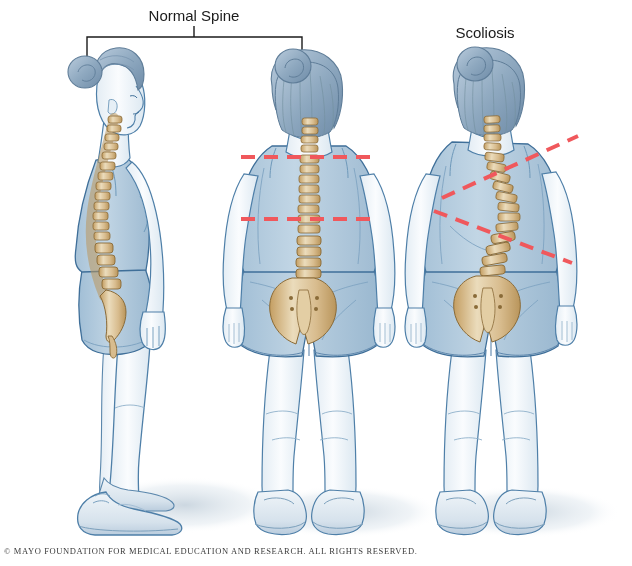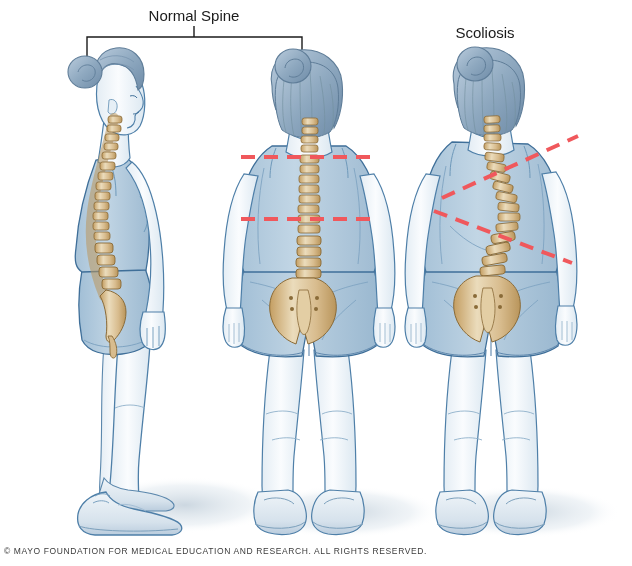--- a/index.html
+++ b/index.html
@@ -11,21 +11,21 @@
   }
   #figure-root{position:absolute;inset:0;}
   svg.stage{position:absolute;left:0;top:0;width:632px;height:566px;display:block;}
 
   .label-text{
     font-family:"Liberation Sans","DejaVu Sans",sans-serif;
     font-size:15px;fill:#1b1b1b;
   }
   .copyright-text{
     position:absolute;left:4px;top:546px;
-    font-family:Liberation Sans, sans-serif;
+    font-family:Liberation Serif, serif;
     font-size:8.5px;letter-spacing:.62px;color:#3b3b3b;white-space:nowrap;
   }
   .bracket-line{stroke:#1b1b1b;stroke-width:1.4;fill:none;}
 </style>
 </head>
 <body>
 
 <div id="figure-root">
 
   <svg class="stage" viewBox="0 0 632 566" xmlns="http://www.w3.org/2000/svg">

